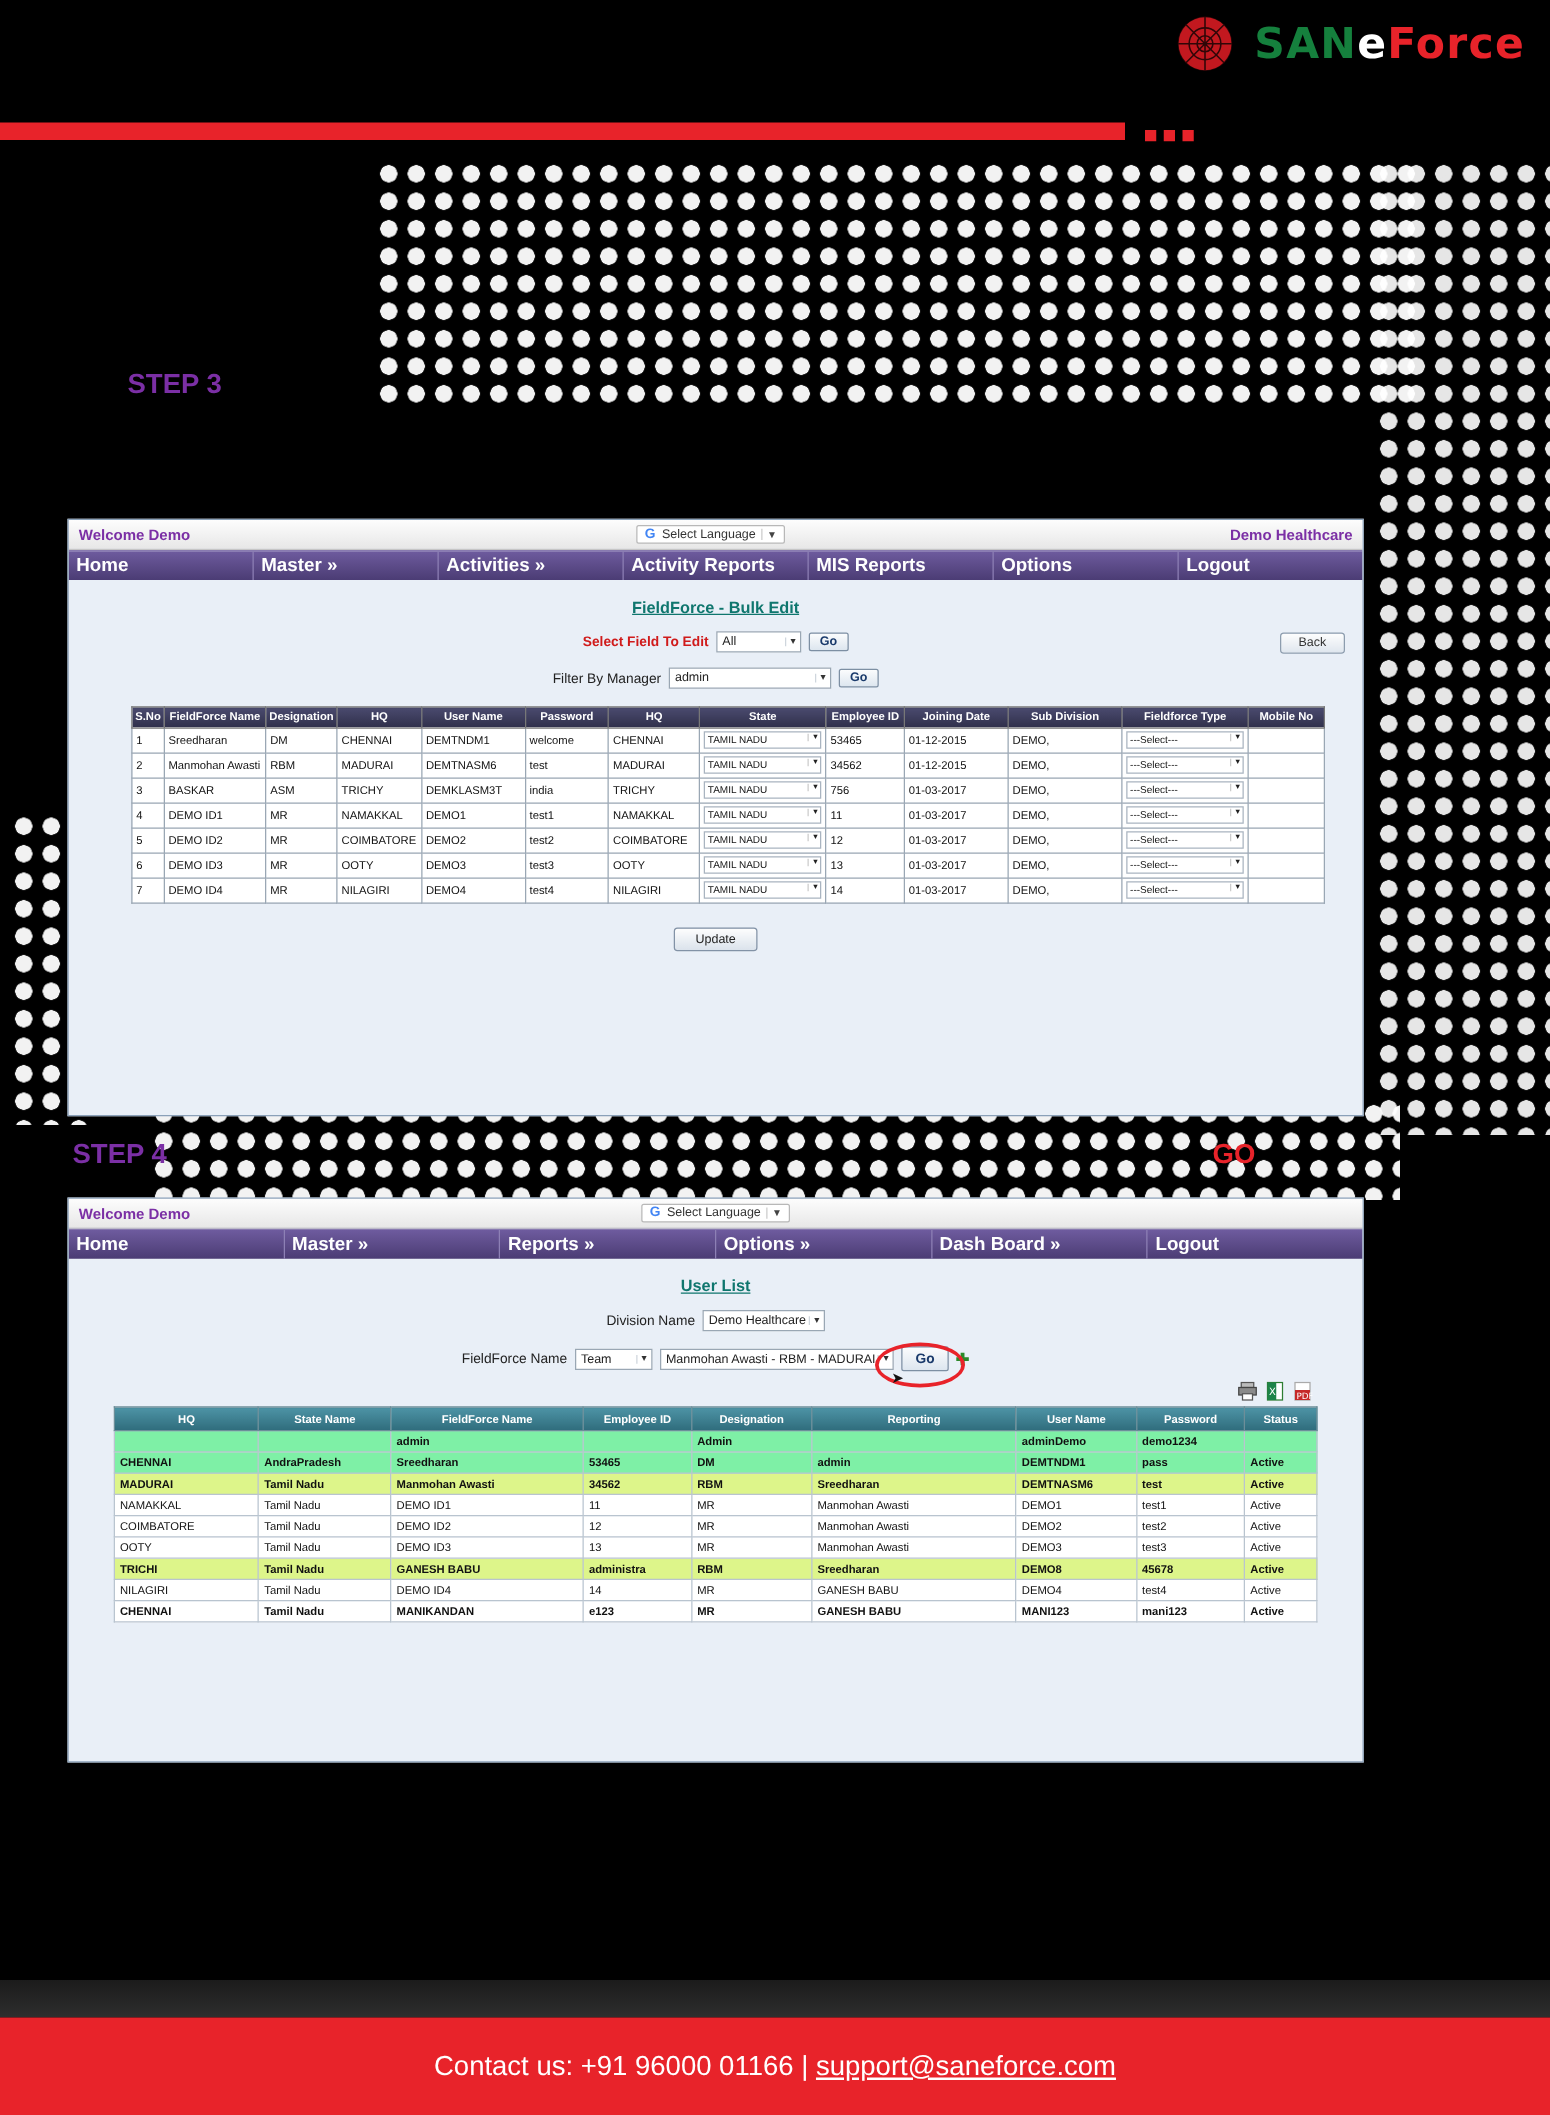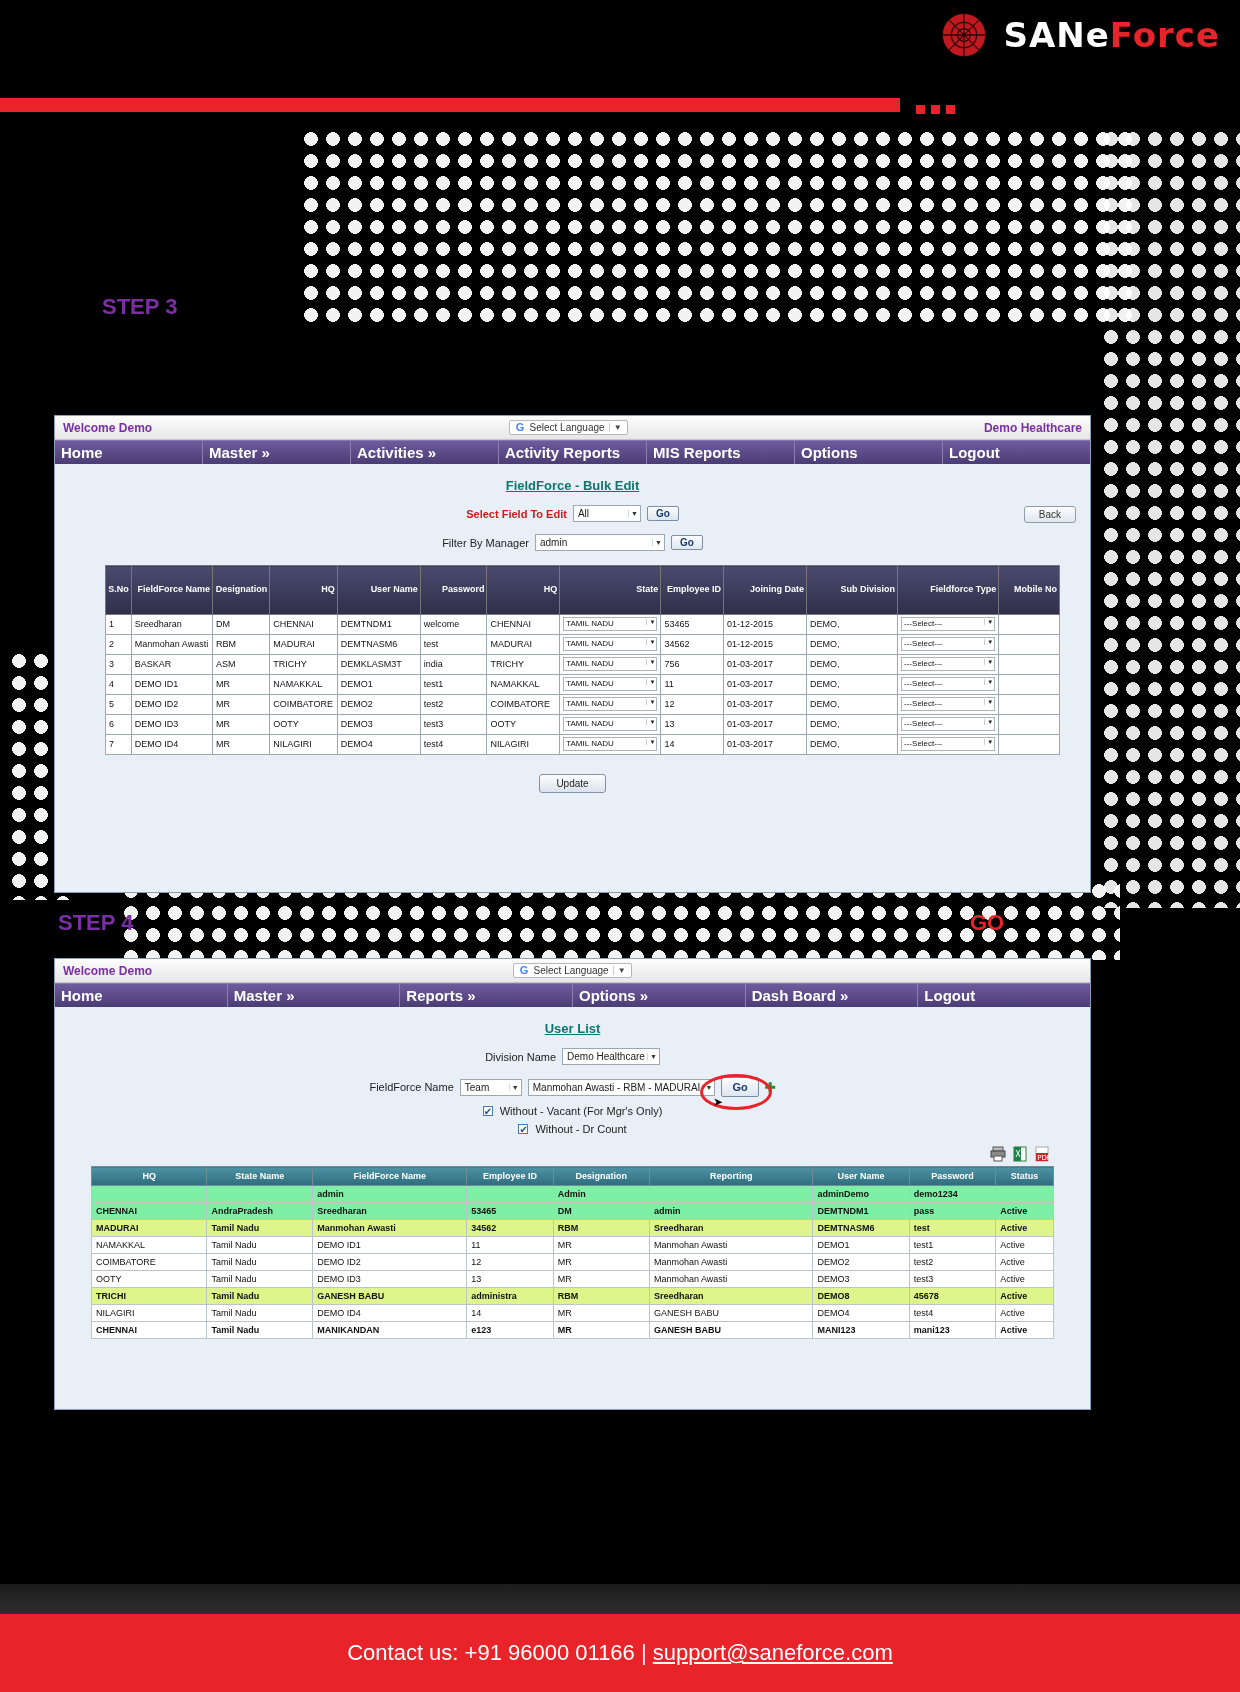--- a/index.html
+++ b/index.html
@@ -15,21 +15,21 @@
   
   .brand {
     position:absolute; top:6px; right:20px;
     display:flex; align-items:center; gap:10px;
   }
   .brand-logo { width:58px; height:58px; }
   .brand-text {
     font-size:34px; font-weight:bold; letter-spacing:1px;
     font-family:"DejaVu Sans", sans-serif;
   }
-  .brand-text .s1 { color:#ffffff; }
+  .brand-text .s1 { color:#15803d; }
   .brand-text .e  { color:#ffffff; }
   .brand-text .f  { color:#e8232a; }
 
   .redbar {
     position:absolute; top:98px; left:0; width:900px; height:14px;
     background:#e8232a;
   }
   .redbar-dots {
     position:absolute; top:100px; left:916px; width:60px; height:10px;
   }
@@ -135,21 +135,21 @@
     background:linear-gradient(#fbfcfd,#dde6ef); border-radius:2px; color:#1a3a6b;
     font-weight:bold;
   }
 
   
   .tbl-wrap { margin:14px 30px 0 50px; }
   table.grid { border-collapse:collapse; width:100%; }
   table.grid th {
     background:#3c3c5c; background:linear-gradient(#4a4a6e,#2f2f4a);
     color:#fff; font-size:9px; font-weight:bold;
-    border:1px solid #777; padding:19px 2px; text-align:right; line-height:1.1;
+    border:1px solid #777; padding:3px 2px; text-align:center; line-height:1.1;
   }
   table.grid td {
     border:1px solid #9aa7b4; background:#fff; font-size:9px;
     padding:1px 3px; color:#111; height:20px; white-space:nowrap;
   }
   td .minisel {
     display:block; width:100%; border:1px solid #a9b4c0; background:#fff;
     font-size:8px; position:relative; padding:1px 12px 1px 2px; height:14px;
   }
   td .minisel:after {
@@ -467,30 +467,20 @@
   <div class="frow" style="position:relative;">
     <span class="lbl">FieldForce Name</span>
     <span class="sel" style="min-width:62px">Team</span>
     <span class="sel" style="min-width:160px">Manmohan Awasti - RBM - MADURAI</span>
     <span class="btn-go" style="padding:3px 10px;font-size:11px;">Go</span>
     <span style="color:#2a8a2a;font-size:13px;font-weight:bold;">✚</span>
     <span class="ellipse" style="left:645px; top:-3px;"></span>
     <span style="position:absolute;left:658px;top:18px;color:#111;font-size:12px;">➤</span>
   </div>
 
-  <div class="checks">
-    <div>
-      <span class="cb"></span>
-      <span>Without - Vacant (For Mgr's Only)</span>
-    </div>
-    <div>
-      <span class="cb"></span>
-      <span>Without - Dr Count</span>
-    </div>
-  </div>
 
   <div class="icons-row">
     <svg class="ico" viewBox="0 0 16 16">
       <rect x="3" y="1" width="10" height="4" fill="#bbb" stroke="#555"></rect>
       <rect x="1" y="5" width="14" height="6" fill="#8a8a8a" stroke="#444"></rect>
       <rect x="4" y="10" width="8" height="5" fill="#fff" stroke="#555"></rect>
     </svg>
     <svg class="ico" viewBox="0 0 16 16">
       <rect x="2" y="1" width="12" height="14" fill="#fff" stroke="#2e7d32"></rect>
       <rect x="2" y="1" width="7" height="14" fill="#1d8348"></rect>

